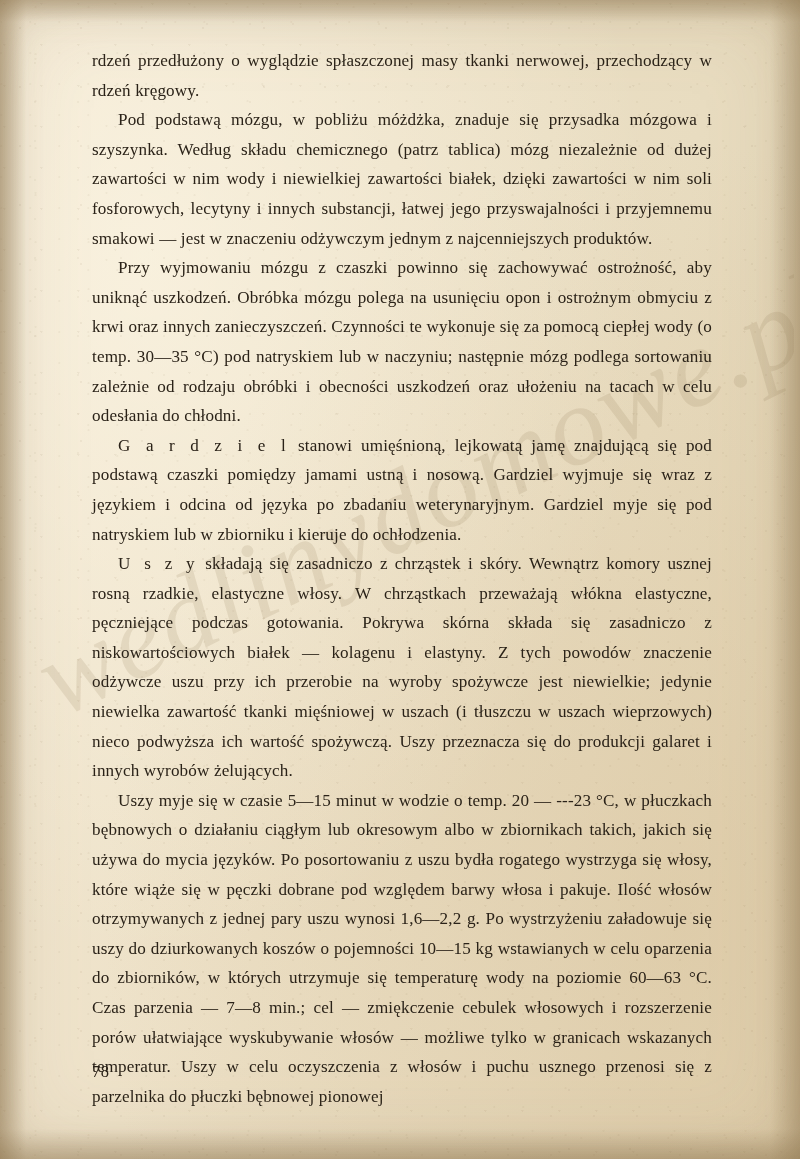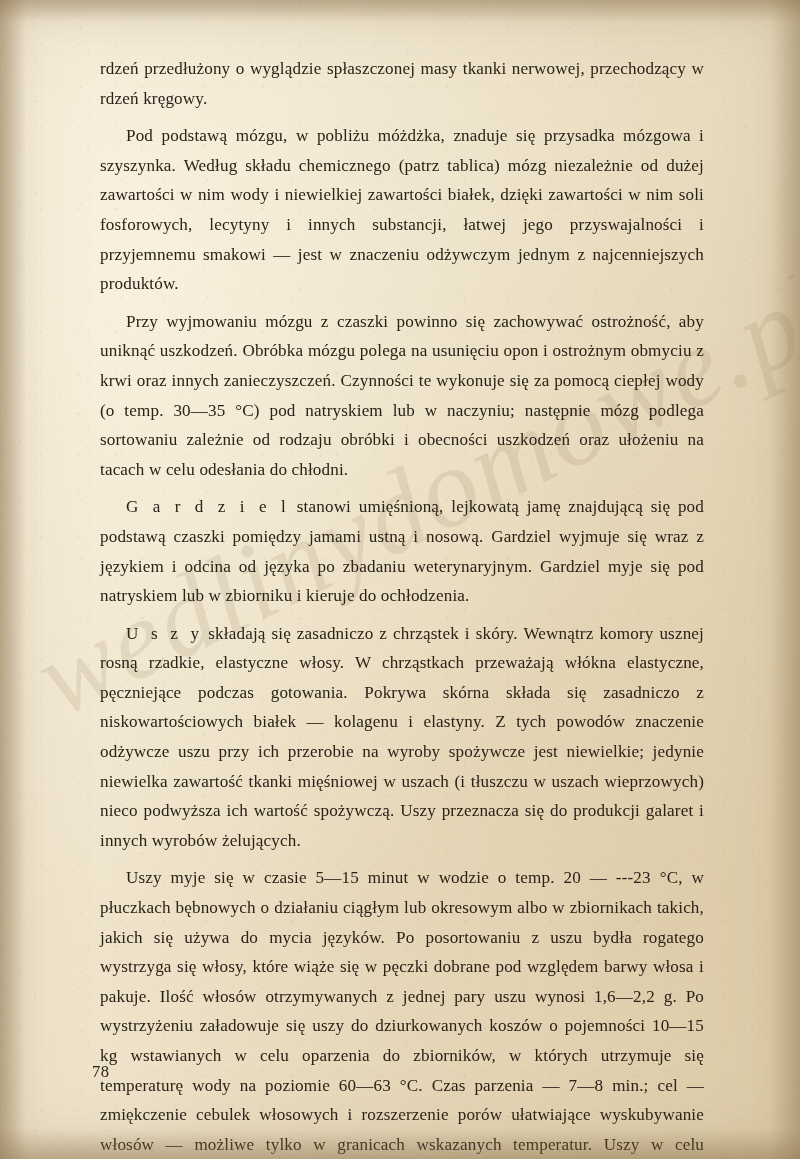--- a/index.html
+++ b/index.html
@@ -101,21 +101,21 @@
     width: 620px;
     font-size: 17.1px;
     line-height: 29.6px;
     color: #2a2218;
     text-align: justify;
     text-justify: inter-word;
     letter-spacing: 0.15px;
     -webkit-font-smoothing: none;
   }
   #text-block p {
-    margin: 8px;
+    margin: 0;
     text-indent: 26px;
   }
   #text-block p.noindent {
     text-indent: 0;
   }
   .spaced {
     letter-spacing: 3.4px;
   }
   #page-number {
     position: absolute;

